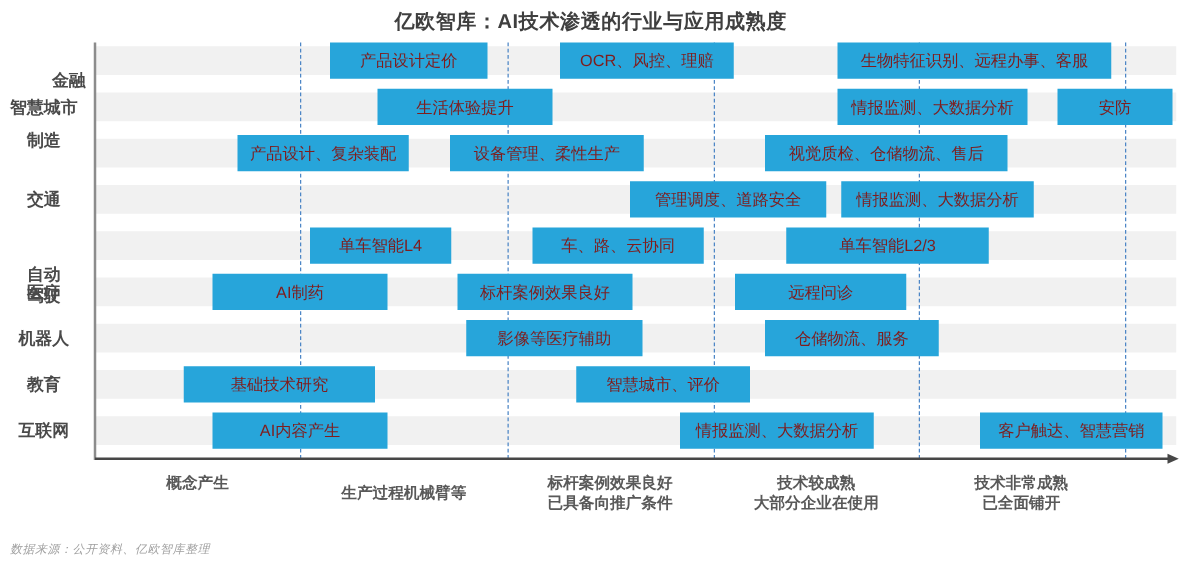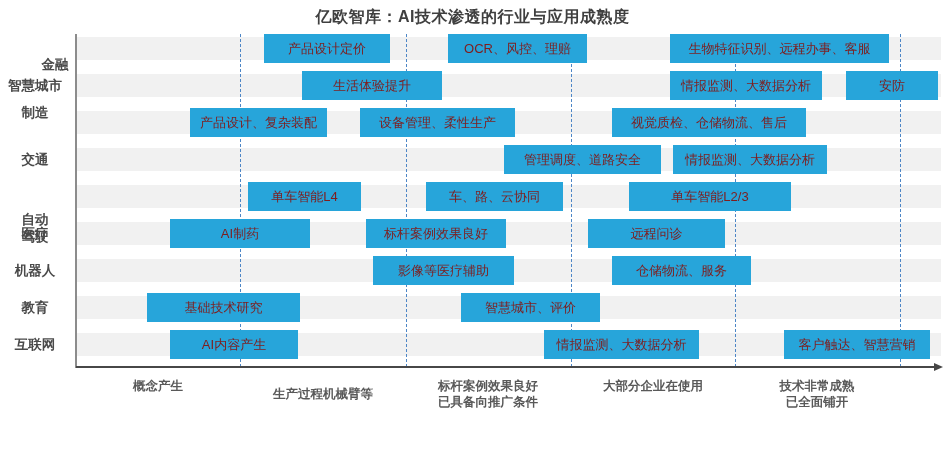--- a/index.html
+++ b/index.html
@@ -93,21 +93,21 @@
       <div class="band" style="left: 76px; top: 295.5px; width: 865px; height: 23px; background: rgb(241, 241, 241);"></div>
       <div class="row-label" style="top: 298.5px;">
         <span style="display: block;">教育</span>
       </div>
       <div class="app-box" style="left: 147px; top: 292.5px; width: 153px; height: 29px; line-height: 29px; background: rgb(39, 165, 218);">基础技术研究</div>
       <div class="app-box" style="left: 461px; top: 292.5px; width: 139px; height: 29px; line-height: 29px; background: rgb(39, 165, 218);">智慧城市、评价</div>
       <div class="band" style="left: 76px; top: 332.5px; width: 865px; height: 23px; background: rgb(241, 241, 241);"></div>
       <div class="row-label" style="top: 335.5px;">
         <span style="display: block;">互联网</span>
       </div>
-      <div class="app-box" style="left: 170px; top: 329.5px; width: 128px; height: 29px; line-height: 29px; background: rgb(39, 165, 218);">AI内容产生</div>
+      <div class="app-box" style="left: 170px; top: 329.5px; width: 140px; height: 29px; line-height: 29px; background: rgb(39, 165, 218);">AI内容产生</div>
       <div class="app-box" style="left: 544px; top: 329.5px; width: 155px; height: 29px; line-height: 29px; background: rgb(39, 165, 218);">情报监测、大数据分析</div>
       <div class="app-box" style="left: 784px; top: 329.5px; width: 146px; height: 29px; line-height: 29px; background: rgb(39, 165, 218);">客户触达、智慧营销</div>
       <div class="left-border" style="left: 75px; top: 34px; height: 334px;"></div>
       <div class="divider" style="left: 240px; top: 34px; height: 333px; border-left-color: rgb(77, 134, 198);"></div>
       <div class="divider" style="left: 406px; top: 34px; height: 333px; border-left-color: rgb(77, 134, 198);"></div>
       <div class="divider" style="left: 571px; top: 34px; height: 333px; border-left-color: rgb(77, 134, 198);"></div>
       <div class="divider" style="left: 735px; top: 34px; height: 333px; border-left-color: rgb(77, 134, 198);"></div>
       <div class="divider" style="left: 900px; top: 34px; height: 333px; border-left-color: rgb(77, 134, 198);"></div>
       <div class="axis-line" style="left: 76px; top: 366px; width: 859px; background: rgb(71, 71, 71);"></div>
       <div class="axis-arrow" style="left: 934px; top: 362.5px; border-left-color: rgb(71, 71, 71);"></div>
@@ -115,20 +115,22 @@
         <span style="display: block;">概念产生</span>
       </div>
       <div class="stage-label" style="left: 228px; top: 386px;">
         <span style="display: block;">生产过程机械臂等</span>
       </div>
       <div class="stage-label" style="left: 393px; top: 378px;">
         <span style="display: block;">标杆案例效果良好</span>
         <span style="display: block;">已具备向推广条件</span>
       </div>
       <div class="stage-label" style="left: 558px; top: 378px;">
+        <span style="display: block;">技术较成熟</span>
         <span style="display: block;">大部分企业在使用</span>
       </div>
       <div class="stage-label" style="left: 722px; top: 378px;">
         <span style="display: block;">技术非常成熟</span>
         <span style="display: block;">已全面铺开</span>
       </div>
     </div>
+  <div class="source-note">数据来源：公开资料、亿欧智库整理</div>
 </div>
 
 </body></html>

